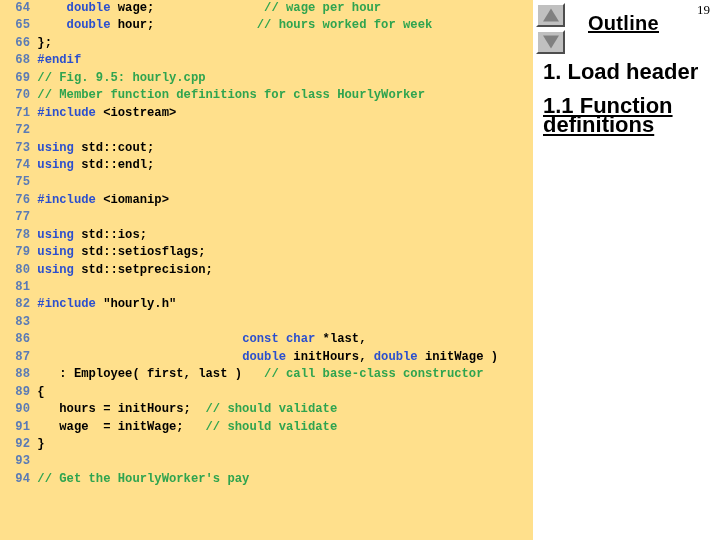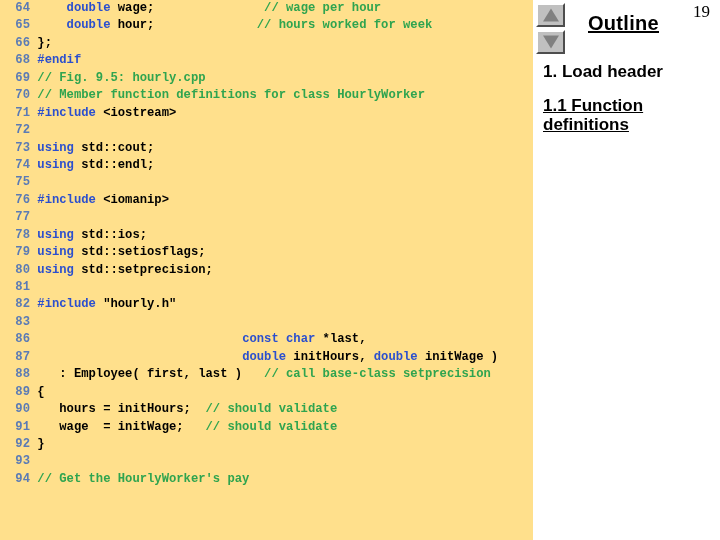--- a/index.html
+++ b/index.html
@@ -48,21 +48,21 @@
   
   #outline-panel {
     position:absolute;
     left:533px; top:0;
     width:187px; height:540px;
     background:#ffffff;
   }
   #page-number {
     position:absolute;
     right:10px; top:2px;
-    font-size:17px;
+    font-size:13px;
     color:#000000;
     font-family:"Liberation Serif", serif;
   }
   #outline-title {
     position:absolute;
     left:55px; top:12px;
     font-size:20px;
     font-weight:bold;
     color:#000000;
     text-decoration:underline;
@@ -94,21 +94,21 @@
   }
   .tri-down {
     border-left:8px solid transparent;
     border-right:8px solid transparent;
     border-top:13px solid #808080;
   }
   .outline-item {
     position:absolute;
     left:10px;
     width:172px;
-    font-size:17px;
+    font-size:22px;
     font-weight:bold;
     color:#000000;
     line-height:19px;
   }
   #outline-item-0 { top:62px; }
   #outline-item-1 { top:96px;text-decoration:underline; }
 </style>
 </head>
 <body>
 
@@ -130,21 +130,21 @@
         <div class="code-line"><span class="ln">76</span><span class="code-txt"> <span class="pp">#include</span><span class="pl"> &lt;iomanip&gt;</span></span></div>
         <div class="code-line"><span class="ln">77</span><span class="code-txt"> </span></div>
         <div class="code-line"><span class="ln">78</span><span class="code-txt"> <span class="kw">using</span><span class="pl"> std::ios;</span></span></div>
         <div class="code-line"><span class="ln">79</span><span class="code-txt"> <span class="kw">using</span><span class="pl"> std::setiosflags;</span></span></div>
         <div class="code-line"><span class="ln">80</span><span class="code-txt"> <span class="kw">using</span><span class="pl"> std::setprecision;</span></span></div>
         <div class="code-line"><span class="ln">81</span><span class="code-txt"> </span></div>
         <div class="code-line"><span class="ln">82</span><span class="code-txt"> <span class="pp">#include</span><span class="pl"> "hourly.h"</span></span></div>
         <div class="code-line"><span class="ln">83</span><span class="code-txt"> </span></div>
         <div class="code-line"><span class="ln">86</span><span class="code-txt"> <span class="pl">                            </span><span class="kw">const char</span><span class="pl"> *last,</span></span></div>
         <div class="code-line"><span class="ln">87</span><span class="code-txt"> <span class="pl">                            </span><span class="kw">double</span><span class="pl"> initHours, </span><span class="kw">double</span><span class="pl"> initWage )</span></span></div>
-        <div class="code-line"><span class="ln">88</span><span class="code-txt"> <span class="pl">   : Employee( first, last )   </span><span class="cm">// call base-class setprecision</span></span></div>
+        <div class="code-line"><span class="ln">88</span><span class="code-txt"> <span class="pl">   : Employee( first, last )   </span><span class="cm">// call base-class constructor</span></span></div>
         <div class="code-line"><span class="ln">89</span><span class="code-txt"> <span class="pl">{</span></span></div>
         <div class="code-line"><span class="ln">90</span><span class="code-txt"> <span class="pl">   hours = initHours;  </span><span class="cm">// should validate</span></span></div>
         <div class="code-line"><span class="ln">91</span><span class="code-txt"> <span class="pl">   wage  = initWage;   </span><span class="cm">// should validate</span></span></div>
         <div class="code-line"><span class="ln">92</span><span class="code-txt"> <span class="pl">}</span></span></div>
         <div class="code-line"><span class="ln">93</span><span class="code-txt"> </span></div>
         <div class="code-line"><span class="ln">94</span><span class="code-txt"> <span class="cm">// Get the HourlyWorker's pay</span></span></div>
       </div>
   </div>
 
   <div id="outline-panel">

